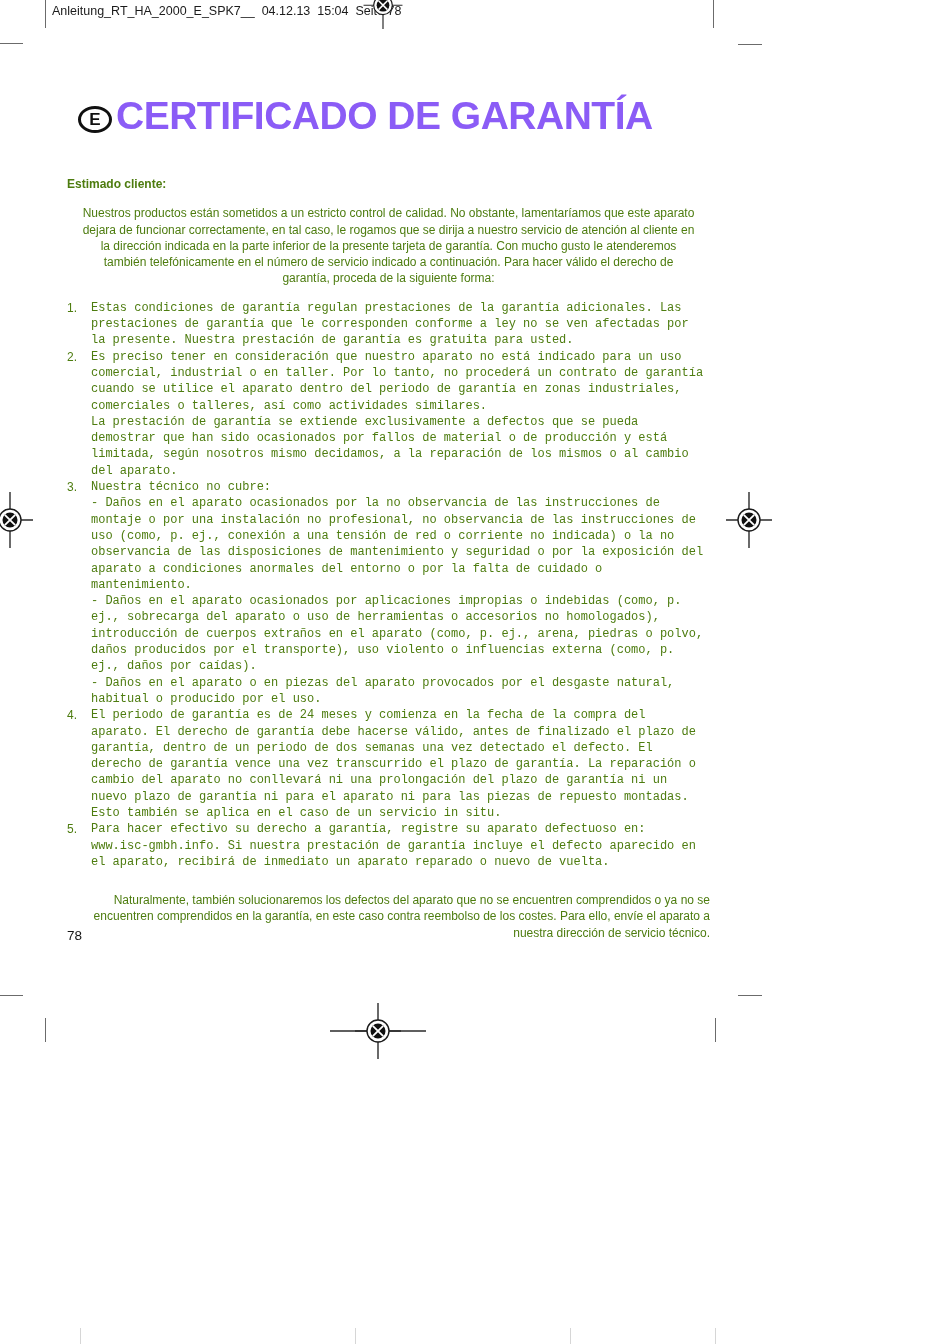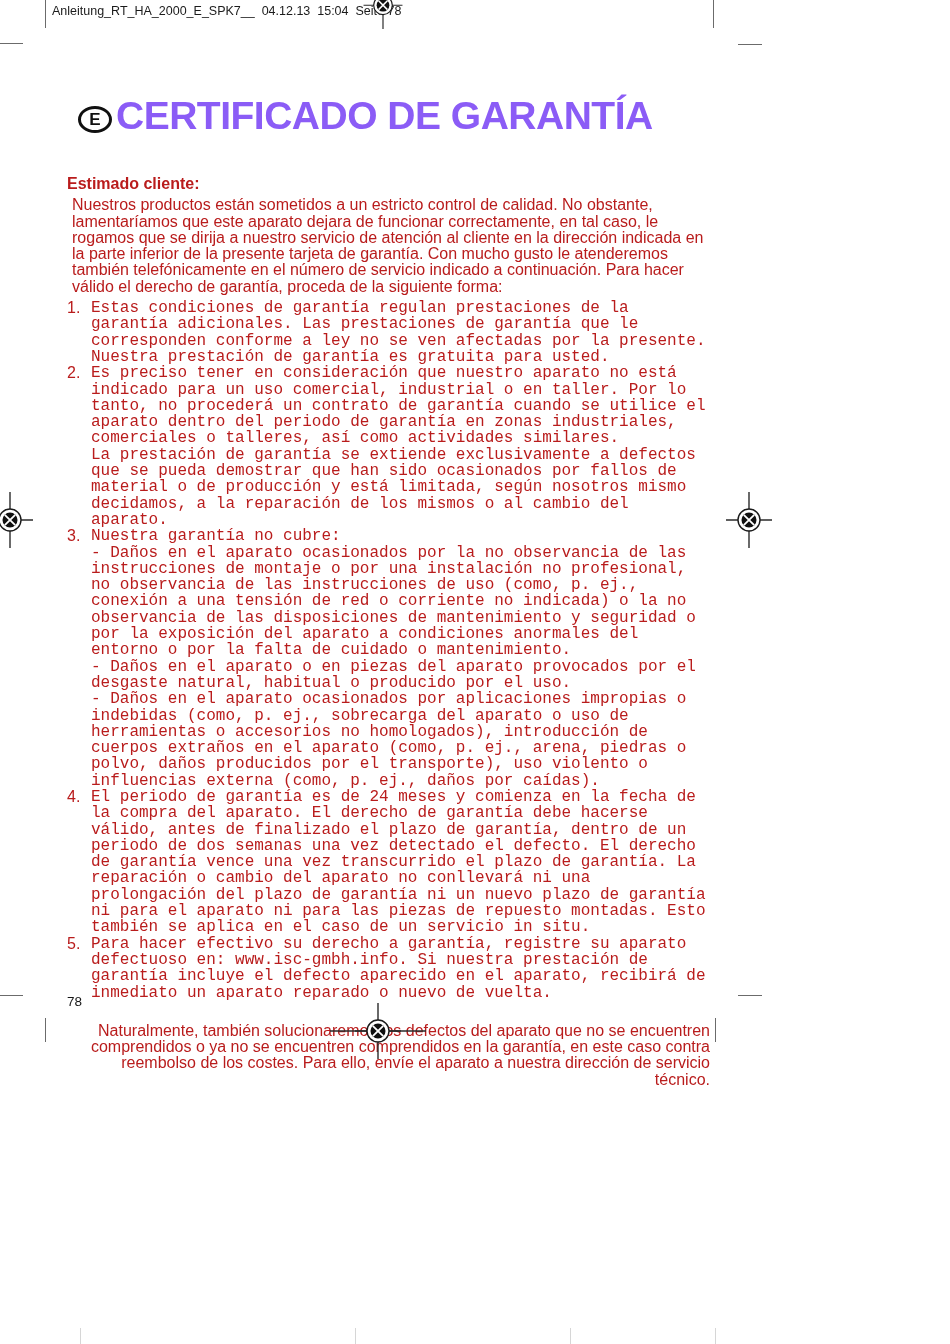--- a/index.html
+++ b/index.html
@@ -32,32 +32,32 @@
     box-sizing:border-box;
   }
   .title{
     position:absolute;left:116px;top:95px;
     font-size:39px;font-weight:bold;letter-spacing:-0.5px;
     line-height:1.1;color:#8b5cf6;white-space:nowrap;
   }
   
   .body-col{
     position:absolute;left:67px;top:176px;width:643px;
-    font-size:16px;line-height:16.3px;color:#b91c1c;
+    font-size:12px;line-height:16.3px;color:#4d7c0f;
     text-align:left;
   }
   .salutation{font-weight:bold;}
-  .intro{margin:5px;}
+  .intro{margin:13px;text-align:center;}
   .li{display:flex;margin:0;}
   .li .num{flex:0 0 24px;}
   .li .itxt{flex:1 1 auto;font-family:Liberation Mono, monospace;}
   .closing{margin:6px 0 0 0;}
   .closing.first{margin-top:22px;text-align:right;}
   .page-number{
-    position:absolute;left:67px;top:994px;
+    position:absolute;left:67px;top:928px;
     font-size:13.5px;color:#161616;
   }
 </style>
 </head>
 <body>
 
 <svg width="0" height="0" style="position:absolute">
   <defs>
     <g id="regmark-sym">
       <line x1="0" y1="-28" x2="0" y2="28" stroke="#2a2a2a" stroke-width="1.4"></line>
@@ -99,24 +99,24 @@
       <div class="li">
         <span class="num">2.</span>
         <div class="itxt">
           <div>Es preciso tener en consideración que nuestro aparato no está indicado para un uso comercial, industrial o en taller. Por lo tanto, no procederá un contrato de garantía cuando se utilice el aparato dentro del periodo de garantía en zonas industriales, comerciales o talleres, así como actividades similares.</div>
           <div>La prestación de garantía se extiende exclusivamente a defectos que se pueda demostrar que han sido ocasionados por fallos de material o de producción y está limitada, según nosotros mismo decidamos, a la reparación de los mismos o al cambio del aparato.</div>
         </div>
       </div>
       <div class="li">
         <span class="num">3.</span>
         <div class="itxt">
-          <div>Nuestra garantía no cubre:</div>
+          <div>Nuestra técnico no cubre:</div>
           <div>- Daños en el aparato ocasionados por la no observancia de las instrucciones de montaje o por una instalación no profesional, no observancia de las instrucciones de uso (como, p. ej., conexión a una tensión de red o corriente no indicada) o la no observancia de las disposiciones de mantenimiento y seguridad o por la exposición del aparato a condiciones anormales del entorno o por la falta de cuidado o mantenimiento.</div>
+          <div>- Daños en el aparato ocasionados por aplicaciones  impropias o indebidas (como, p. ej., sobrecarga del aparato o uso de herramientas o accesorios no homologados), introducción de cuerpos extraños en el aparato (como, p. ej., arena, piedras o polvo, daños producidos por el transporte), uso violento o influencias externa (como, p. ej., daños por caídas).</div>
           <div>- Daños en el aparato o en piezas del aparato provocados por el desgaste natural, habitual o producido por el uso.</div>
-          <div>- Daños en el aparato ocasionados por aplicaciones  impropias o indebidas (como, p. ej., sobrecarga del aparato o uso de herramientas o accesorios no homologados), introducción de cuerpos extraños en el aparato (como, p. ej., arena, piedras o polvo, daños producidos por el transporte), uso violento o influencias externa (como, p. ej., daños por caídas).</div>
         </div>
       </div>
       <div class="li">
         <span class="num">4.</span>
         <div class="itxt">
           <div>El periodo de garantía es de 24 meses y comienza en la fecha de la compra del aparato. El derecho de garantía debe hacerse válido, antes de finalizado el plazo de garantía, dentro de un periodo de dos semanas una vez detectado el defecto. El derecho de garantía vence una vez transcurrido el plazo de garantía. La reparación o cambio del aparato no conllevará ni una prolongación del plazo de garantía ni un nuevo plazo de garantía ni para el aparato ni para las piezas de repuesto montadas. Esto también se aplica en el caso de un servicio in situ.</div>
         </div>
       </div>
       <div class="li">
         <span class="num">5.</span>

